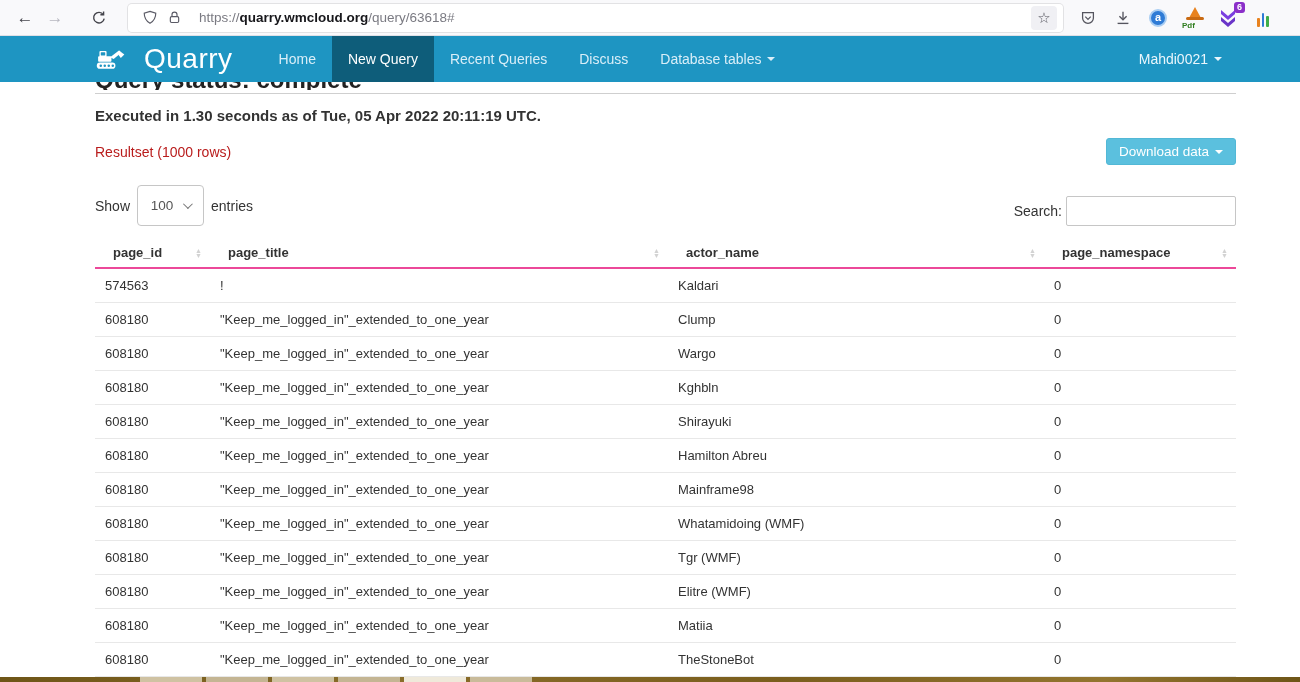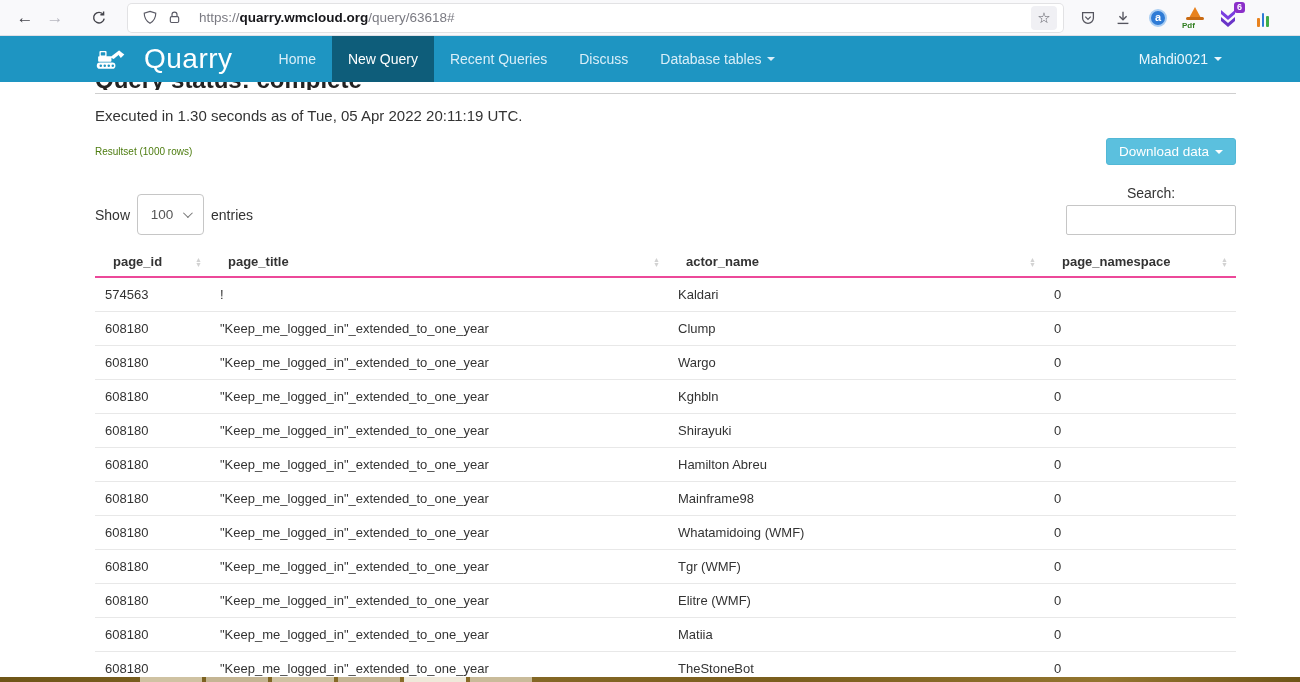--- a/index.html
+++ b/index.html
@@ -36,29 +36,29 @@
   .nav-link.active { background:#0e5d7a; color:#fff; }
   .nav-spacer { flex:1; }
   .user-menu { display:flex; align-items:center; font-size:14px; color:#eaf6fc; }
   .caret { display:inline-block; width:0; height:0; border-top:4px solid currentColor; border-left:4px solid transparent; border-right:4px solid transparent; margin-left:6px; vertical-align:middle; }
 
   
   .content { margin:0 64px 0 95px; }
   .h-clip { height:8px; overflow:hidden; }
   .h-clip h2 { font-size:24px; font-weight:700; color:#222; margin-top:-16px; white-space:nowrap; }
   hr.rule { border:0; border-top:1px solid #cfcfcf; margin-top:3px; }
-  .executed { margin-top:13px; font-size:15px; color:#333; }
+  .executed { margin-top:13px; font-size:15px; color:#333;font-weight:bold; }
   .resultset-row { margin-top:14px; display:flex; align-items:center; justify-content:space-between; }
-  .resultset { font-size:10px; color:#4d7c0f; }
+  .resultset { font-size:14px; color:#b91c1c; }
   .dl-btn { background:#5bc0de; color:#fff; border:1px solid #52b8d6; border-radius:3px; font-size:13.5px; padding:5px 12px; display:flex; align-items:center; cursor:pointer; font-family:"Liberation Sans", sans-serif; }
   .controls { margin-top:20px; display:flex; align-items:flex-end; justify-content:space-between; }
   .ctrl-left { display:flex; align-items:center; font-size:14px; color:#333; gap:7px; }
   .fake-select { width:67px; height:41px; border:1px solid #c6c6c6; border-radius:4px; background:#fff; display:flex; align-items:center; justify-content:center; gap:10px; font-size:13.5px; color:#555; cursor:pointer; }
   .chev { width:7px; height:7px; border-right:1.6px solid #777; border-bottom:1.6px solid #777; transform:rotate(45deg) translateY(-2px); }
-  .ctrl-right { display:flex; align-items:center; font-size:14px; color:#333; gap:4px;flex-direction:column; }
+  .ctrl-right { display:flex; align-items:center; font-size:14px; color:#333; gap:4px; }
   .search-input { width:170px; height:30px; border:1px solid #c6c6c6; border-radius:2px; padding:0 8px; font-size:13.5px; font-family:"Liberation Sans", sans-serif; }
 
   
   table.results { margin-top:12px; width:100%; border-collapse:collapse; table-layout:fixed; }
   table.results th { text-align:left; font-size:13px; font-weight:700; color:#333; padding:7px 24px 7px 18px; border-bottom:2px solid #ec4899; position:relative; cursor:pointer; }
   table.results th:nth-child(1){ width:115px; }
   table.results th:nth-child(2){ width:458px; }
   table.results th:nth-child(3){ width:376px; }
   table.results th:nth-child(4){ width:192px; }
   table.results td { font-size:13px; color:#333; padding:9px 10px; border-bottom:1px solid #e8e8e8; white-space:nowrap; overflow:hidden; }

